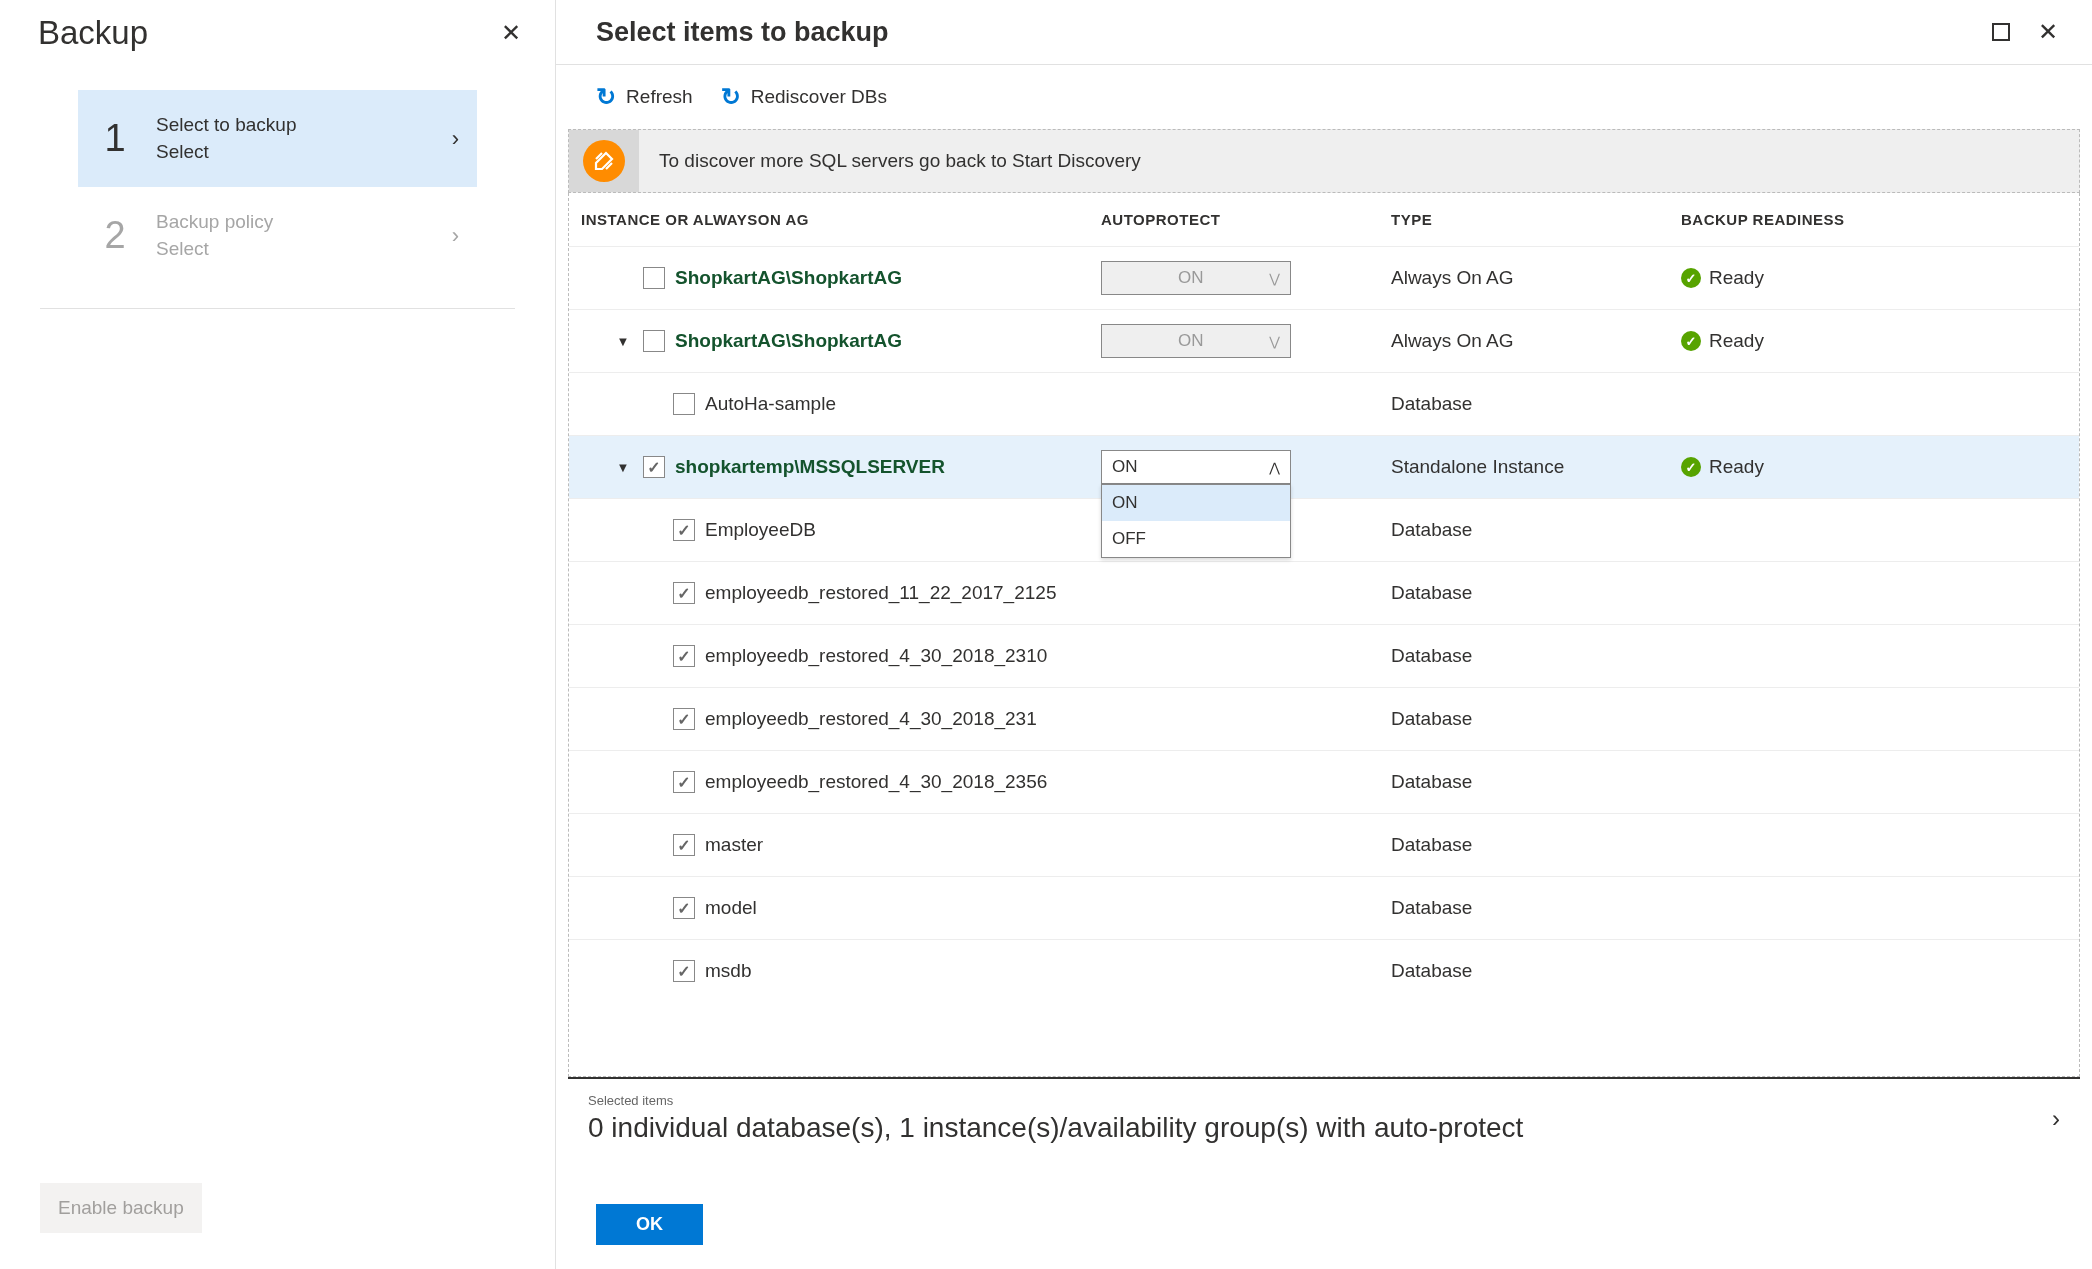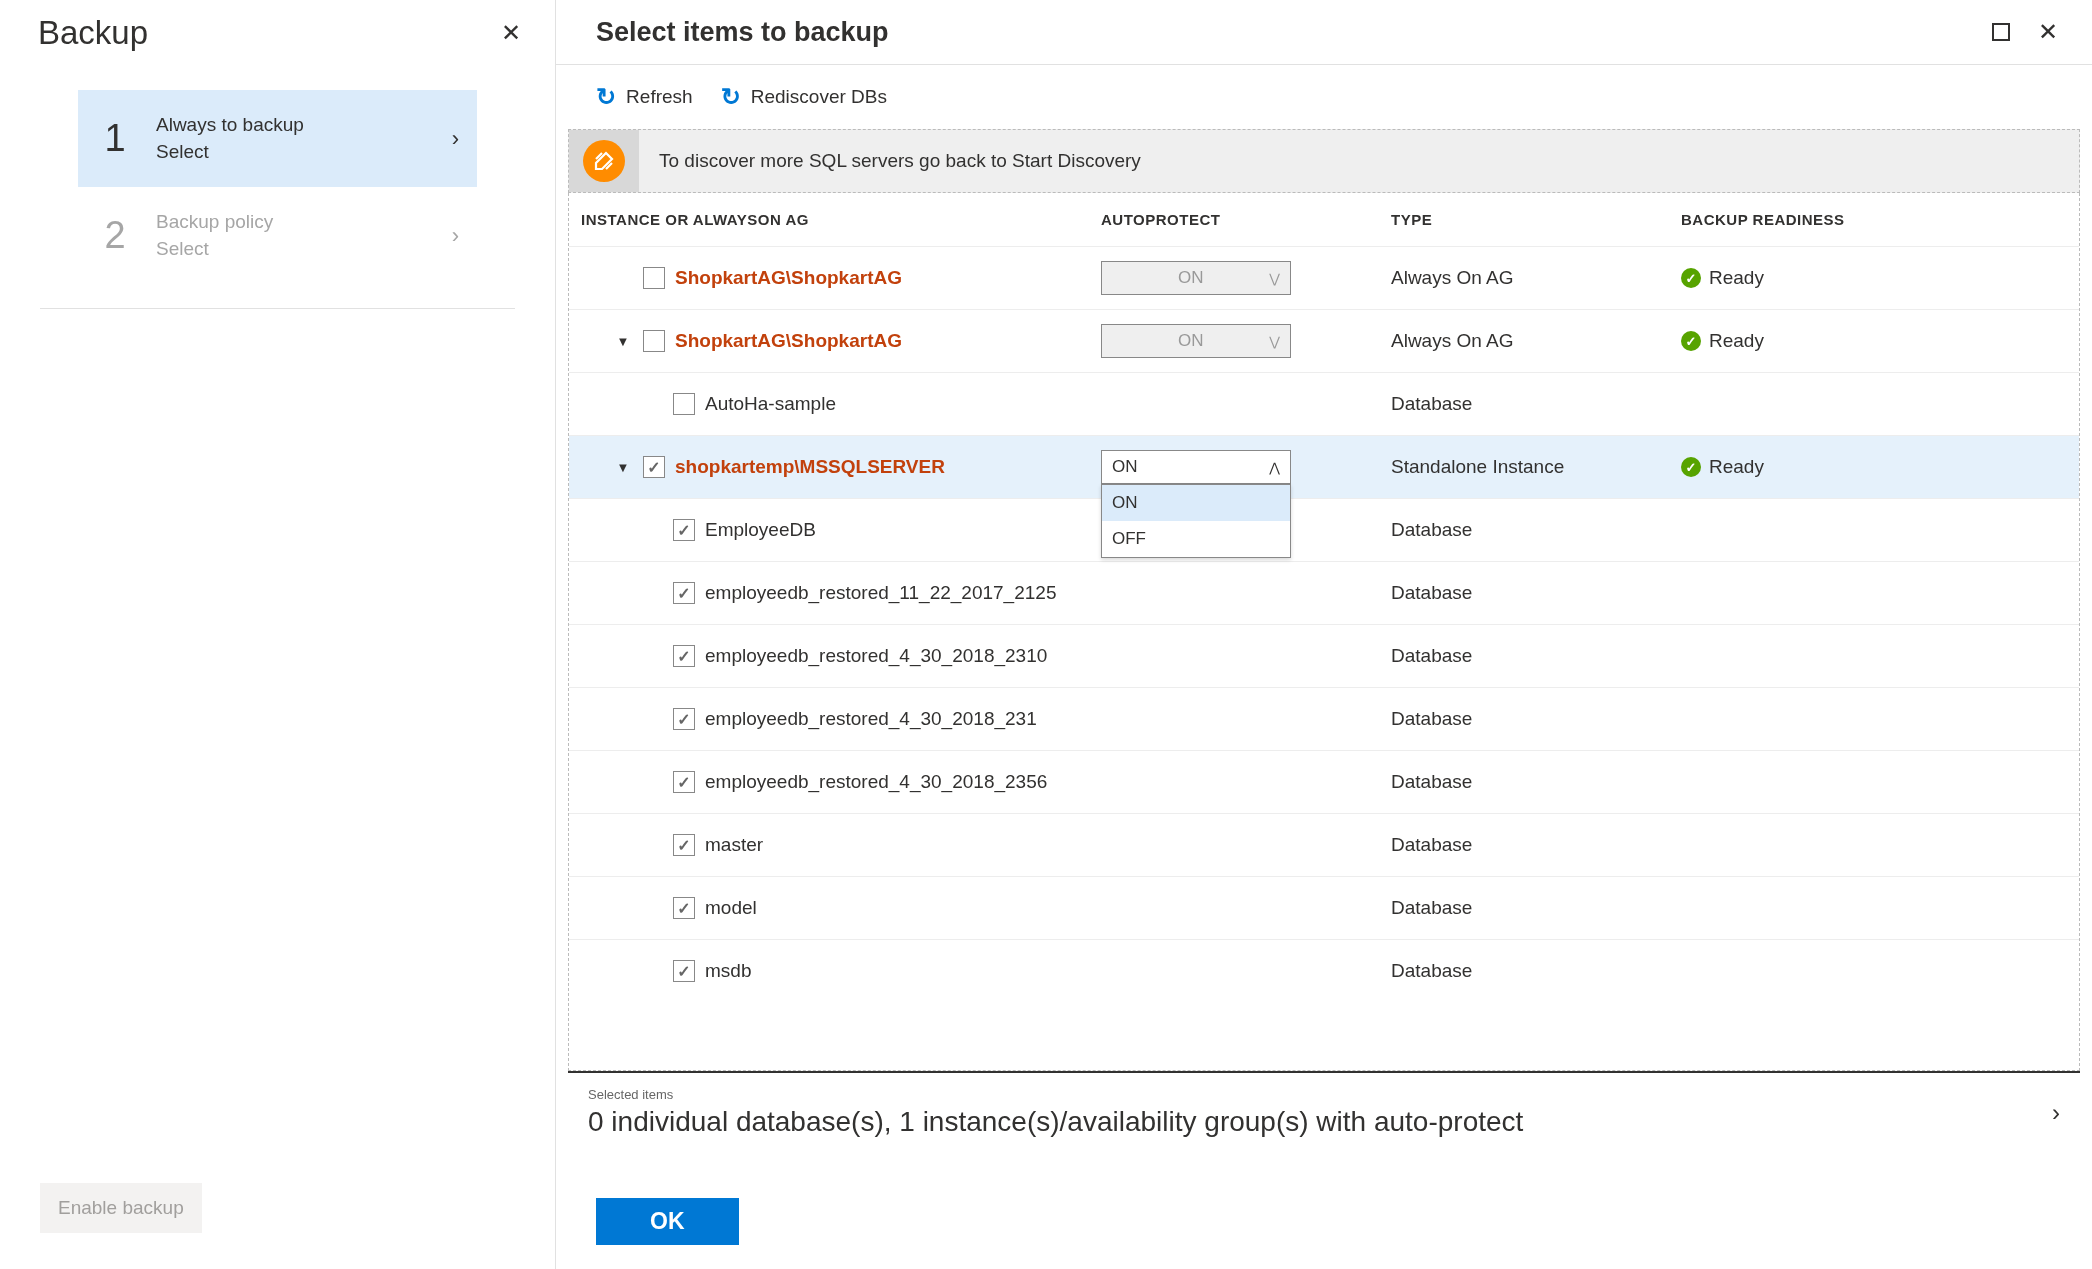--- a/index.html
+++ b/index.html
@@ -47,21 +47,21 @@
 .thead, .trow { display: grid; grid-template-columns: 520px 290px 290px 1fr; align-items: center; padding: 0 12px; }
 .thead { font-size: 15px; font-weight: 600; letter-spacing: 0.5px; padding: 18px 12px; color: #323130; }
 .trow { border-top: 1px solid #ededed; height: 63px; font-size: 19px; }
 .trow.selected { background: #e5f1fb; }
 .cell-instance { display: flex; align-items: center; gap: 10px; }
 .expander { width: 20px; display: inline-flex; justify-content: center; font-size: 13px;}
 .spacer { display: inline-block; }
 .chk { width: 22px; height: 22px; border: 1.5px solid #888; background: #fff; display: inline-flex; align-items: center; justify-content: center; flex-shrink: 0; }
 .chk.checked::after { content: "✓"; color: #666; font-size: 16px; font-weight: bold; }
 .inst-name { font-weight: 400; }
-.inst-name.link { color: #c2410c; font-weight: 700; }
+.inst-name.link { color: #14532d; font-weight: 700; }
 
 .autoprotect-sel { position: relative; width: 190px; }
 .sel-box { border: 1px solid #888; display: flex; align-items: center; justify-content: space-between; height: 34px; padding: 0 10px; font-size: 17px; background: #fff; }
 .sel-box.disabled { background: #efefef; color: #999; }
 .sel-box .chev { font-size: 13px;}
 .dropdown { position: absolute; top: 34px; left: 0; right: 0; border: 1px solid #888; background: #fff; z-index: 10; box-shadow: 0 2px 4px rgba(0,0,0,0.15);}
 .dropdown .opt { padding: 8px 10px; font-size: 17px; cursor: pointer; }
 .dropdown .opt.hover { background: #dbebfa; }
 
 .ready { display: flex; align-items: center; gap: 8px; }
@@ -78,37 +78,37 @@
 .summary-text .sum-val { font-size: 28px; margin-top: 4px; }
 .sum-chevron { font-size: 24px; }
 
 .right-footer-scroll { height: 22px; overflow-x: scroll; margin: 0 12px; }
 .right-footer-scroll::-webkit-scrollbar { height: 22px; }
 .right-footer-scroll::-webkit-scrollbar-track { background: #f1f1f1; }
 .right-footer-scroll::-webkit-scrollbar-button { background: #f1f1f1; width: 24px; display:block; border:1px solid #ddd;}
 .right-footer-scroll-inner { width: 110%; height: 1px; }
 
 .right-footer { padding: 24px 40px; }
-.btn-primary { background: #0078d4; color: #fff; border: none; padding: 10px 54px; font-size: 23px; font-weight: 600; cursor: pointer; }
+.btn-primary { background: #0078d4; color: #fff; border: none; padding: 10px 40px; font-size: 18px; font-weight: 600; cursor: pointer; }
 </style>
 </head>
 <body>
 
 <div class="app">
 
   <div class="left-panel">
     <div class="left-header">
       <h1>Backup</h1>
       <span class="close-x">✕</span>
     </div>
     <div class="steps" id="steps">
         <div class="step active">
     <div class="step-num">1</div>
     <div class="step-text">
-      <div class="step-title">Always to backup</div>
+      <div class="step-title">Select to backup</div>
       <div class="step-sub">Select</div>
     </div>
     <span class="step-chevron">›</span>
         </div>
         <div class="step inactive">
     <div class="step-num">2</div>
     <div class="step-text">
       <div class="step-title">Backup policy</div>
       <div class="step-sub">Select</div>
     </div>

